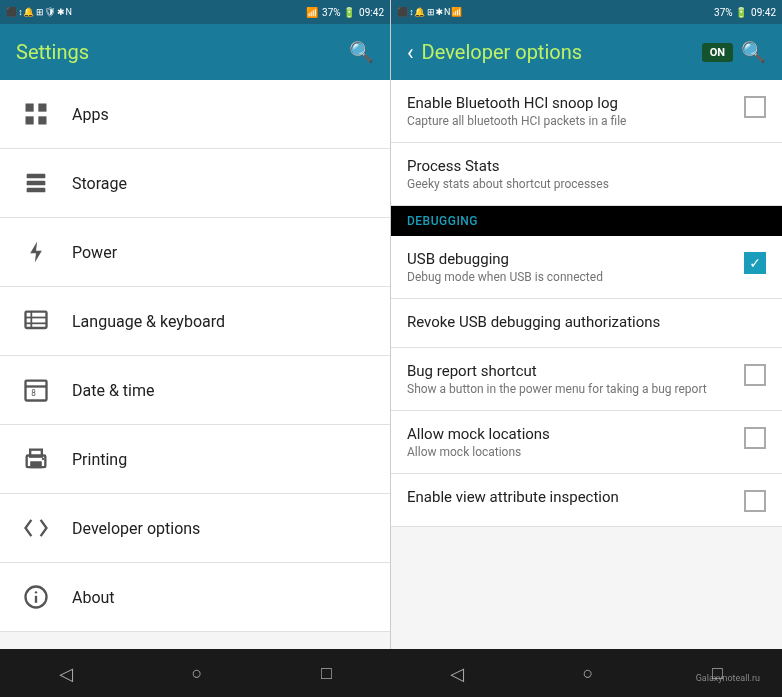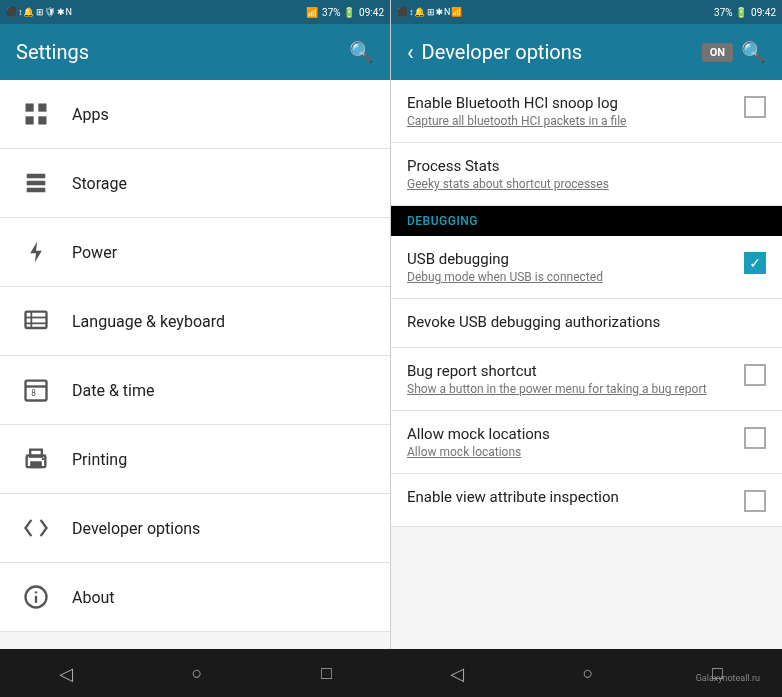--- a/index.html
+++ b/index.html
@@ -44,30 +44,30 @@
     .toolbar {
       height: 56px;
       background: #1a7a9a;
       display: flex;
       align-items: center;
       padding: 0 16px;
       justify-content: space-between;
     }
     .toolbar-title {
       font-size: 20px;
-      color: #ffffff;
+      color: #bef264;
       font-weight: 400;
     }
     .toolbar-icons { display: flex; align-items: center; gap: 8px; }
     .toolbar-icon { color: white; font-size: 20px; cursor: pointer; }
     .toolbar-back { color: white; font-size: 22px; margin-right: 8px; cursor: pointer; }
 
     .toolbar-right { display: flex; align-items: center; gap: 8px; }
     .on-badge {
-      background: #737373;
+      background: #14532d;
       color: white;
       font-size: 11px;
       font-weight: bold;
       padding: 3px 8px;
       border-radius: 3px;
     }
 
     
     .settings-list {
       flex: 1;
@@ -112,21 +112,21 @@
       align-items: flex-start;
       justify-content: space-between;
       padding: 14px 16px;
       border-bottom: 1px solid #e0e0e0;
       background: white;
       cursor: pointer;
     }
 
     .dev-item-text { flex: 1; padding-right: 8px; }
     .dev-item-title { font-size: 15px; color: #212121; margin-bottom: 2px; }
-    .dev-item-subtitle { font-size: 12px; color: #757575; text-decoration: underline; }
+    .dev-item-subtitle { font-size: 12px; color: #757575; }
 
     .dev-item-checkbox {
       width: 22px;
       height: 22px;
       border: 2px solid #aaa;
       flex-shrink: 0;
       margin-top: 2px;
     }
     .dev-item-checkbox.checked {
       background: #1a9dbb;

